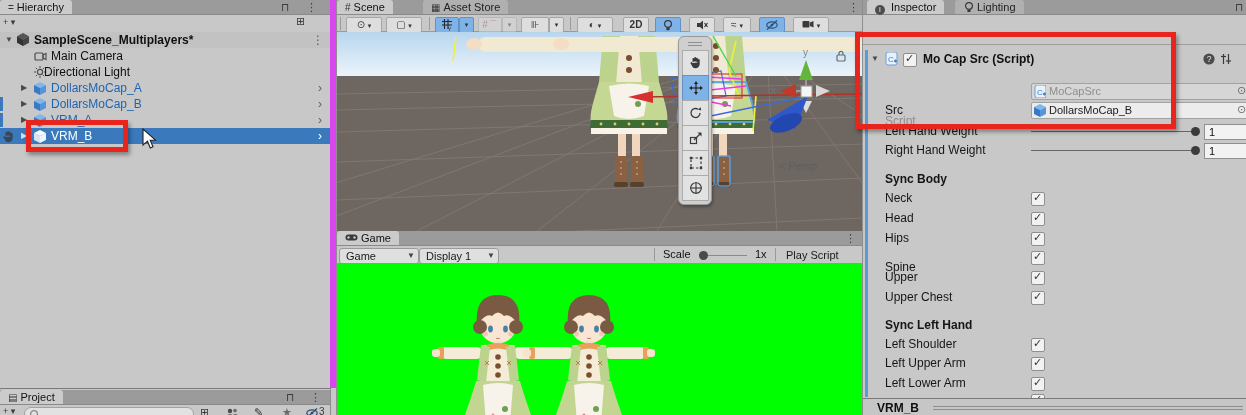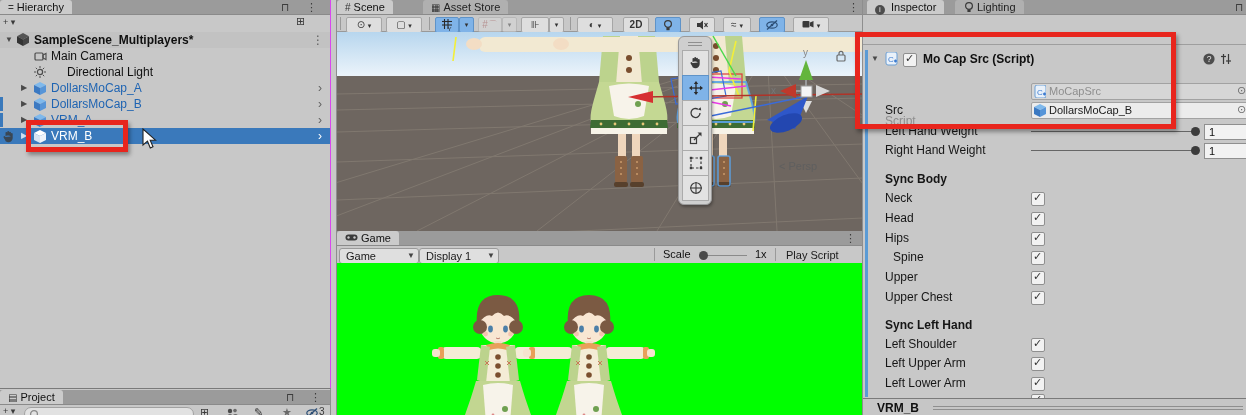--- a/index.html
+++ b/index.html
@@ -198,21 +198,21 @@
           <g stroke="#3a3a3a" stroke-width="1.2">
             <line x1="3.5" y1="1" x2="3.5" y2="11"></line>
             <line x1="8.5" y1="1" x2="8.5" y2="11"></line>
             <line x1="1" y1="3.5" x2="6" y2="3.5"></line>
             <line x1="6" y1="8" x2="11" y2="8"></line>
           </g>
         </g>
     </defs>
   </svg>
 
-  <div class="abs" id="hierarchy" style="left:0;top:0;width:330px;height:388px;border-right:1px solid #d946ef;">
+  <div class="abs" id="hierarchy" style="left:0;top:0;width:330px;height:388px;border-right:7px solid #d946ef;">
     <div class="tabstrip" style="left:0;top:0;width:330px;">
       <div class="tab" style="left:0;"><span class="tabicon">=</span><span>Hierarchy</span></div>
       <div class="strip-glyph" style="left:281px;">⊓</div>
       <div class="strip-glyph" style="left:306px;">⋮</div>
     </div>
 
     <div class="abs" style="left:0;top:15px;width:330px;height:17px;">
       <span class="abs glyph" style="left:3px;top:2px;font-size:9px;">+ ▾</span>
       <span class="abs glyph" style="left:296px;top:0;font-size:11px;">⊞</span>
     </div>
@@ -229,21 +229,21 @@
       <div class="hrow" style="top:16px;">
         <svg class="abs" style="left:34px;top:2px;" width="13" height="13">
             <use href="#sym-camera"></use>
           </svg>
         <span class="lbl" style="left:51px;">Main Camera</span>
       </div>
       <div class="hrow" style="top:32px;">
         <svg class="abs" style="left:34px;top:2px;" width="13" height="13">
             <use href="#sym-light"></use>
           </svg>
-        <span class="lbl" style="left:67px;">Directional Light</span>
+        <span class="lbl" style="left:44px;">Directional Light</span>
       </div>
       <div class="hrow" style="top:48px;">
         <span class="fold" style="left:21px;">▶</span>
         <svg class="abs" style="left:34px;top:2px;" width="12" height="13">
             <use href="#sym-cube"></use>
           </svg>
         <span class="lbl prefab" style="left:51px;">DollarsMoCap_A</span>
         <span class="nav">›</span>
       </div>
       <div class="hrow" style="top:64px;">
@@ -605,21 +605,21 @@
     <div class="slider-knob" style="left:328px;top:146px;"></div>
     <div class="valbox" style="left:341px;top:143px;">1</div>
 
     <div class="insp-lbl bold" style="left:22px;top:172px;">Sync Body</div>
     <div class="insp-lbl" style="left:22px;top:191px;">Neck</div>
     <span class="cb checked" style="left:168px;top:192px;"></span>
     <div class="insp-lbl" style="left:22px;top:211px;">Head</div>
     <span class="cb checked" style="left:168px;top:212px;"></span>
     <div class="insp-lbl" style="left:22px;top:231px;">Hips</div>
     <span class="cb checked" style="left:168px;top:232px;"></span>
-    <div class="insp-lbl" style="left:22px;top:250px;margin-left:8px;">Spine</div>
+    <div class="insp-lbl" style="left:22px;top:260px;">Spine</div>
     <span class="cb checked" style="left:168px;top:251px;"></span>
     <div class="insp-lbl" style="left:22px;top:270px;">Upper</div>
     <span class="cb checked" style="left:168px;top:271px;"></span>
     <div class="insp-lbl" style="left:22px;top:290px;">Upper Chest</div>
     <span class="cb checked" style="left:168px;top:291px;"></span>
 
     <div class="insp-lbl bold" style="left:22px;top:318px;">Sync Left Hand</div>
     <div class="insp-lbl" style="left:22px;top:337px;">Left Shoulder</div>
     <span class="cb checked" style="left:168px;top:338px;"></span>
     <div class="insp-lbl" style="left:22px;top:356px;">Left Upper Arm</div>

